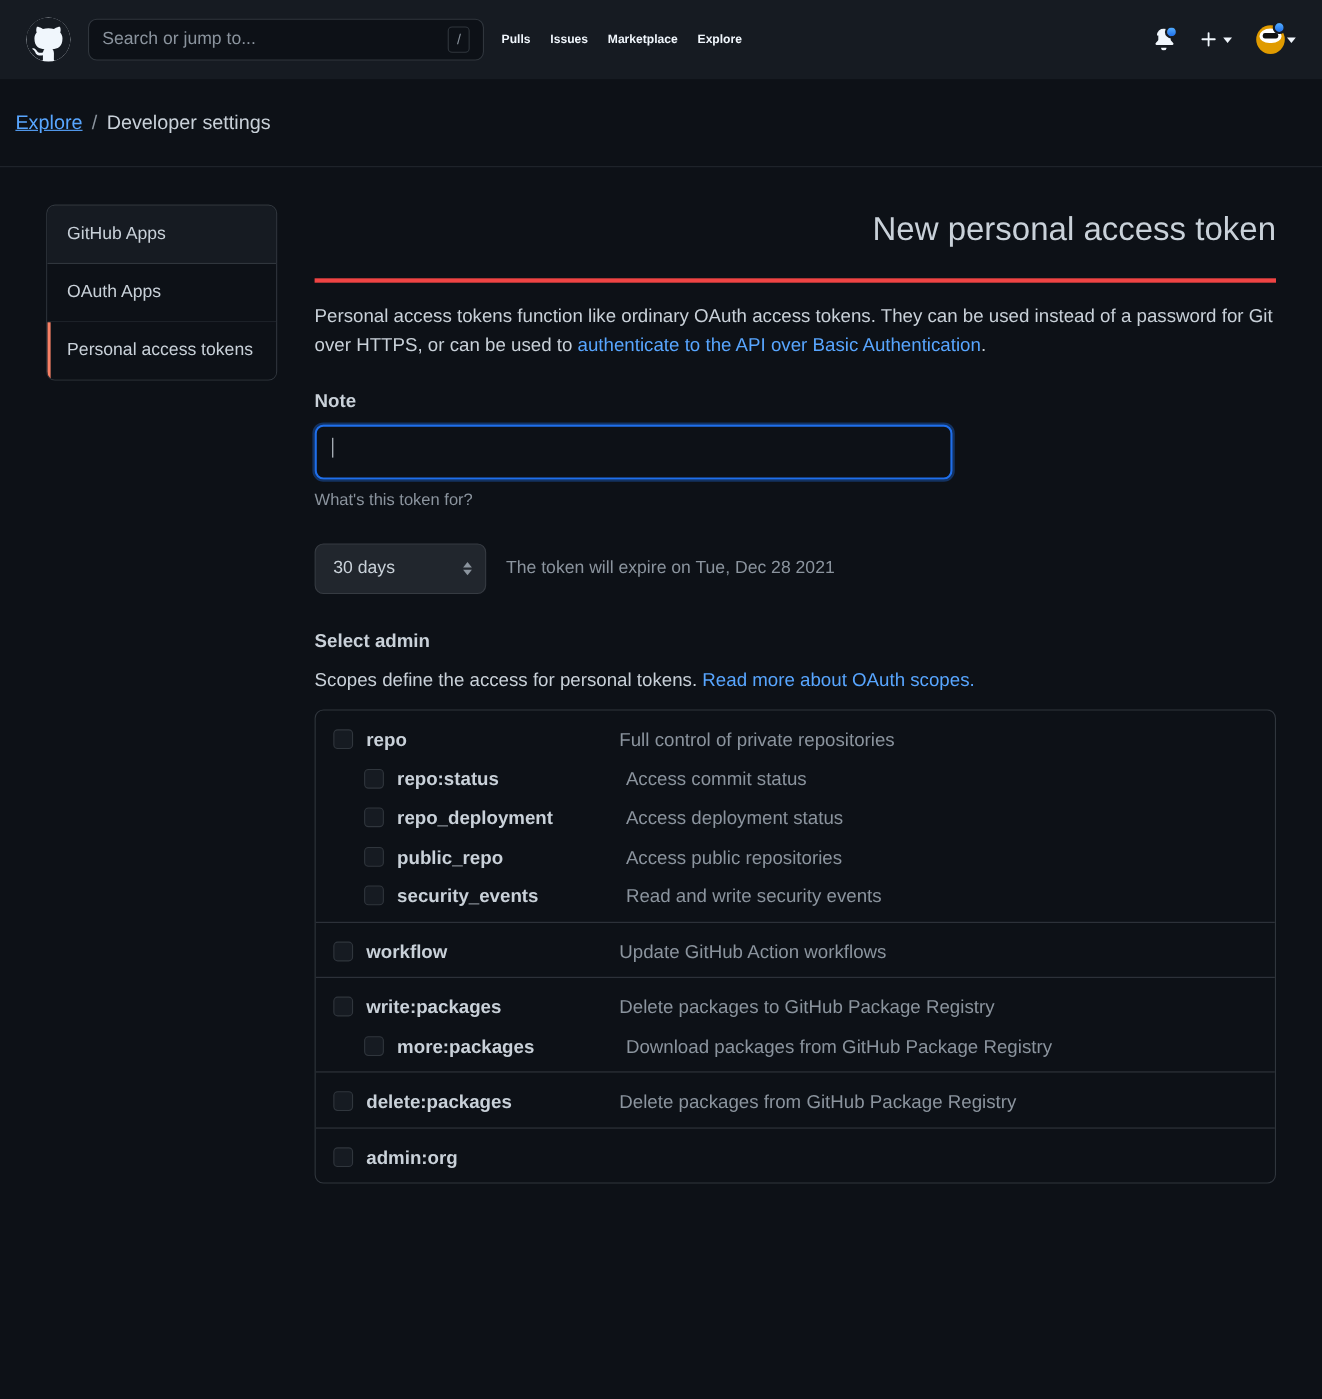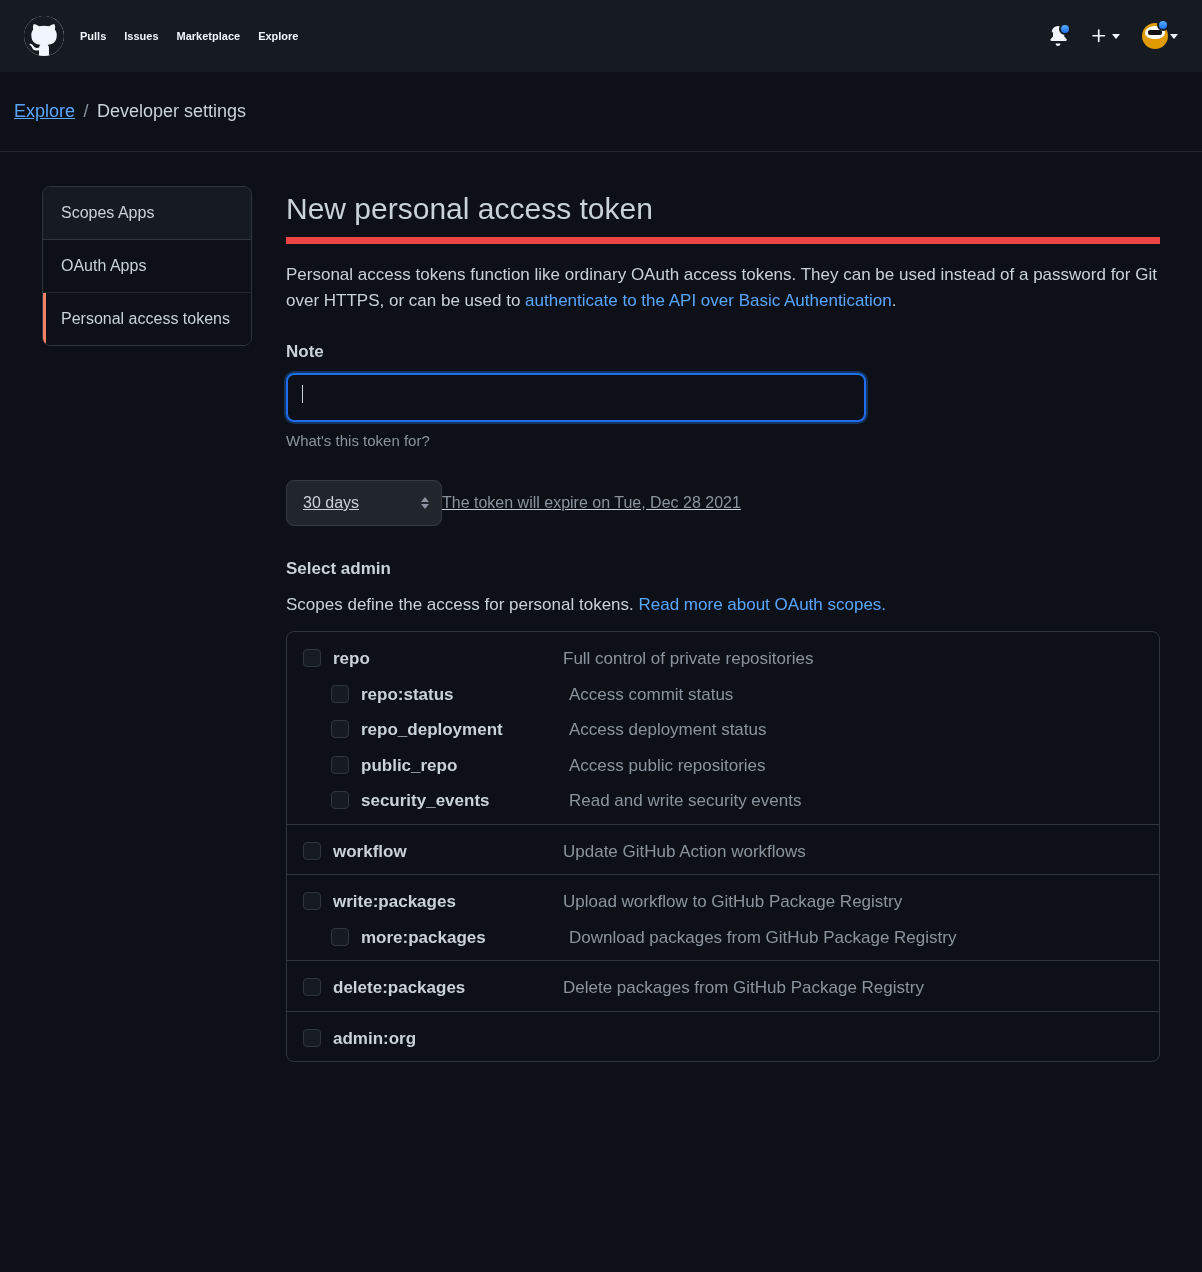--- a/index.html
+++ b/index.html
@@ -164,43 +164,44 @@
       left: 0; top: 0; bottom: 0;
       width: 3px;
       background: #f78166;
     }
 
     .main { flex: 1; max-width: 900px; }
     .page-title {
       font-size: 30px;
       font-weight: 400;
       color: #c9d1d9;
-      padding-bottom: 6px;
-      border-bottom: 7px solid #ef4444;
+      padding-bottom: 22px;
+      border-bottom: 4px solid #ef4444;
       margin-bottom: 18px;
+      text-align: right;
     }
     .intro { font-size: 17px; color:#c9d1d9; margin-bottom: 26px; }
 
     .field-label { font-weight:600; font-size:17px; margin-bottom:8px; display:block; }
     .text-input {
       width: 580px;
       background: #0d1117;
       border: 2px solid #1f6feb;
       outline: 2px solid rgba(31,111,235,0.35);
       border-radius: 8px;
       padding: 10px 14px;
       color: #c9d1d9;
       font-size: 16px;
     }
     .text-input-caret { display:inline-block; width:1px; height:18px; background:#c9d1d9; animation: none; }
     .hint { color:#8b949e; font-size:15px; margin-top:8px; }
     .section-gap { margin-top: 28px; }
     .req-star { color:#f85149; font-weight:600; }
 
-    .select-wrap { display:flex; align-items:center; margin-top:10px;text-decoration:underline;}
+    .select-wrap { display:flex; align-items:center; gap:18px; margin-top:10px;}
     .select {
       background:#21262d;
       border:1px solid #363b42;
       border-radius:8px;
       padding: 10px 34px 10px 16px;
       color:#c9d1d9;
       font-size:16px;
       position:relative;
       cursor:pointer;
       width:156px;
@@ -240,20 +241,24 @@
   </style>
 </head>
 <body>
 
 <div class="topbar">
   <div class="gh-logo">
     <svg viewBox="0 0 16 16">
         <path fill="#161b22" d="M8 0C3.58 0 0 3.58 0 8c0 3.54 2.29 6.53 5.47 7.59.4.07.55-.17.55-.38 0-.19-.01-.82-.01-1.49-2.01.37-2.53-.49-2.69-.94-.09-.23-.48-.94-.82-1.13-.28-.15-.68-.52-.01-.53.63-.01 1.08.58 1.23.82.72 1.21 1.87.87 2.33.66.07-.52.28-.87.51-1.07-1.78-.2-3.64-.89-3.64-3.95 0-.87.31-1.59.82-2.15-.08-.2-.36-1.02.08-2.12 0 0 .67-.21 2.2.82.64-.18 1.32-.27 2-.27.68 0 1.36.09 2 .27 1.53-1.04 2.2-.82 2.2-.82.44 1.1.16 1.92.08 2.12.51.56.82 1.27.82 2.15 0 3.07-1.87 3.75-3.65 3.95.29.25.54.73.54 1.48 0 1.07-.01 1.93-.01 2.2 0 .21.15.46.55.38A8.013 8.013 0 0016 8c0-4.42-3.58-8-8-8z"></path>
       </svg>
   </div>
+  <div class="search-wrap">
+    <input type="text" placeholder="Search or jump to..." style="">
+    <span class="slash-key">/</span>
+  </div>
   <div class="nav-links">
     <span>Pulls</span>
     <span>Issues</span>
     <span>Marketplace</span>
     <span>Explore</span>
   </div>
   <div class="topbar-right">
     <div class="icon-btn">
       <svg viewBox="0 0 16 16">
           <path d="M8 16a2 2 0 001.985-1.75c.017-.137-.097-.25-.235-.25h-3.5c-.138 0-.252.113-.235.25A2 2 0 008 16zM3 5a5 5 0 0110 0v2.947c0 .346.13.68.364.935l1.476 1.61c.455.496.104 1.508-.571 1.508H2.731c-.675 0-1.026-1.012-.571-1.508l1.476-1.61c.234-.255.364-.589.364-.935V5z"></path>
@@ -275,21 +280,21 @@
 </div>
 
 <div class="breadcrumb-bar">
   <a href="#" class="crumb-link">Explore</a>
   <span class="sep">/</span>
   <span class="crumb-current">Developer settings</span>
 </div>
 
 <div class="container">
   <div class="sidenav">
-    <div class="sidenav-item">Scopes Apps</div>
+    <div class="sidenav-item">GitHub Apps</div>
     <div class="sidenav-item">OAuth Apps</div>
     <div class="sidenav-item active">Personal access tokens</div>
   </div>
 
   <div class="main">
     <h1 class="page-title">New personal access token</h1>
 
     <p class="intro">
       <span>Personal access tokens function like ordinary OAuth access tokens. They can be used instead of a password for Git over HTTPS, or can be used to </span><a href="#">authenticate to the API over Basic Authentication</a><span>.</span>
     </p>
@@ -348,21 +353,21 @@
           <div class="scope-row">
             <span class="cbx"></span>
             <span class="scope-name">workflow</span>
             <span class="scope-desc">Update GitHub Action workflows</span>
           </div>
         </div>
         <div class="scope-group">
           <div class="scope-row">
             <span class="cbx"></span>
             <span class="scope-name">write:packages</span>
-            <span class="scope-desc">Upload workflow to GitHub Package Registry</span>
+            <span class="scope-desc">Delete packages to GitHub Package Registry</span>
           </div>
           <div class="scope-row child">
             <span class="cbx"></span>
             <span class="scope-name">more:packages</span>
             <span class="scope-desc">Download packages from GitHub Package Registry</span>
           </div>
         </div>
         <div class="scope-group">
           <div class="scope-row">
             <span class="cbx"></span>

